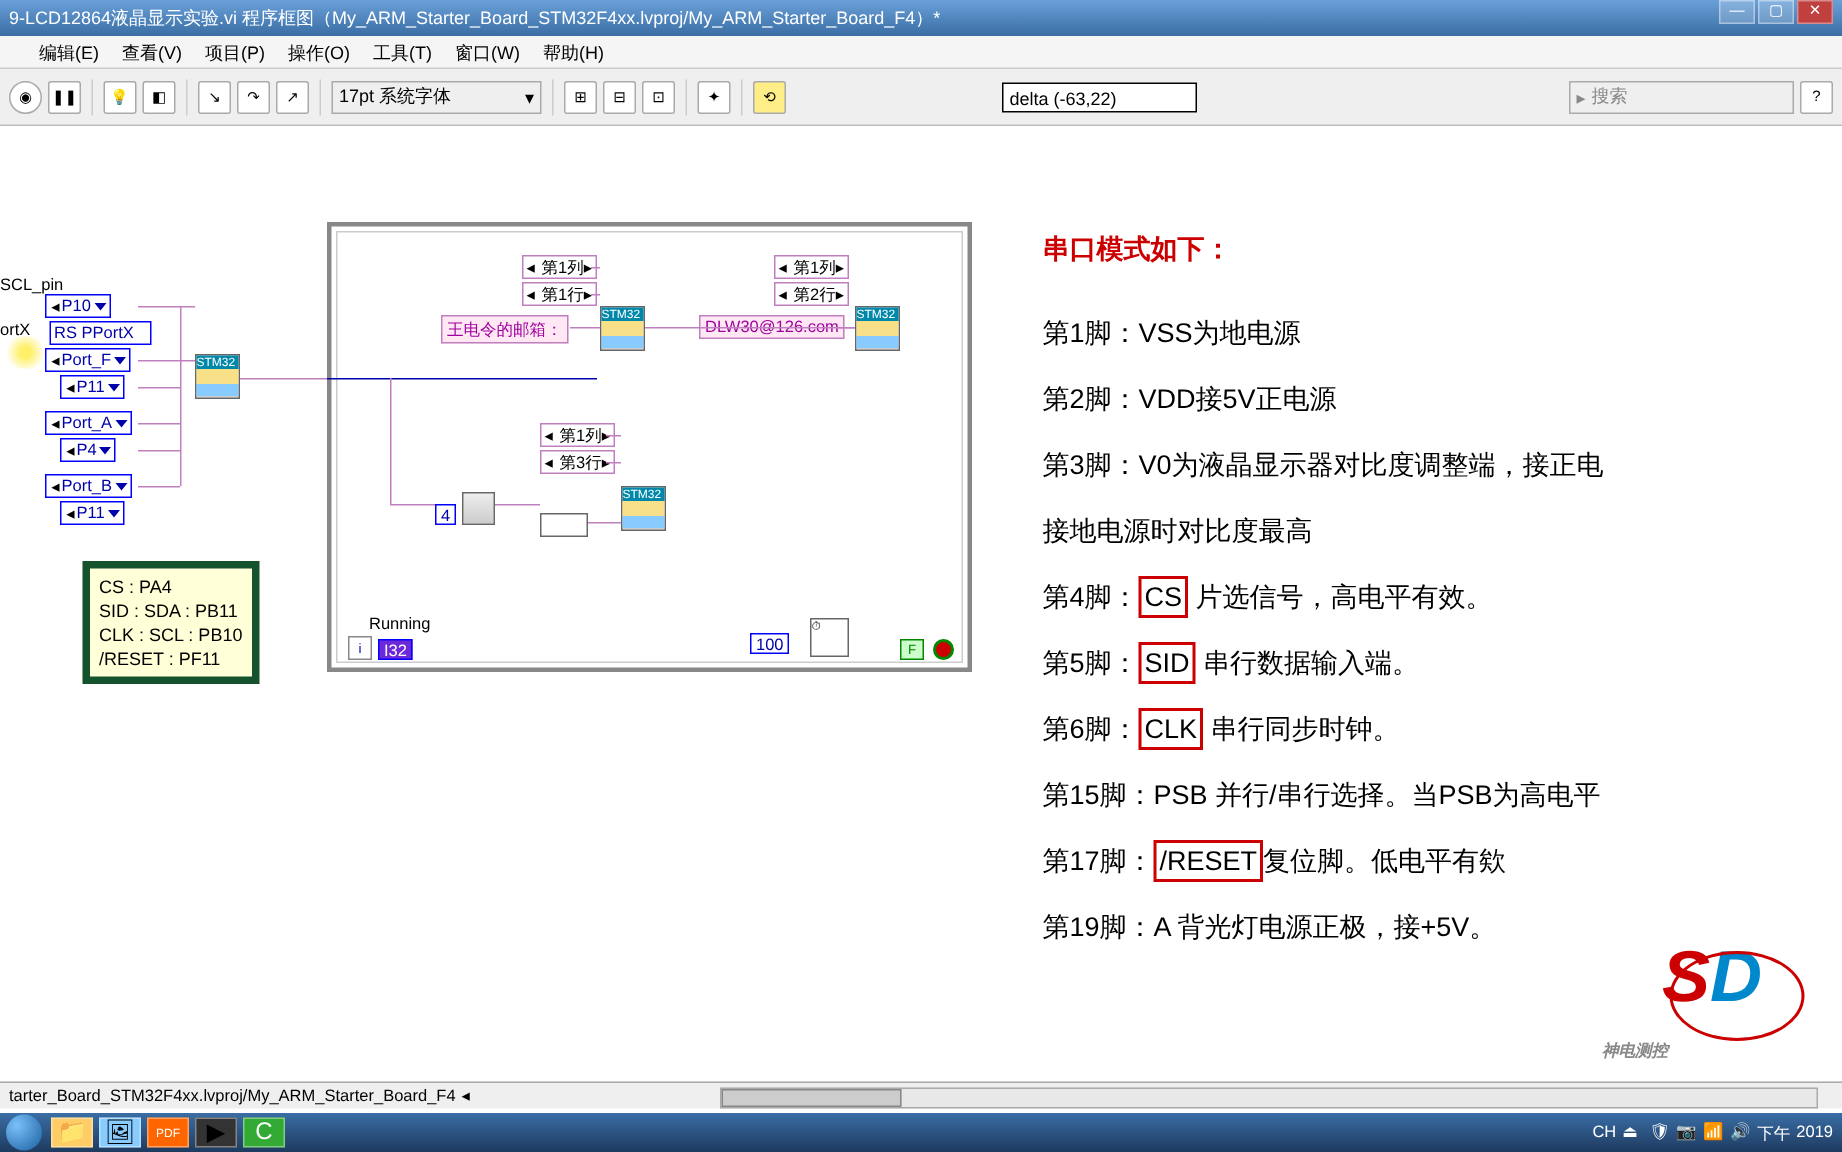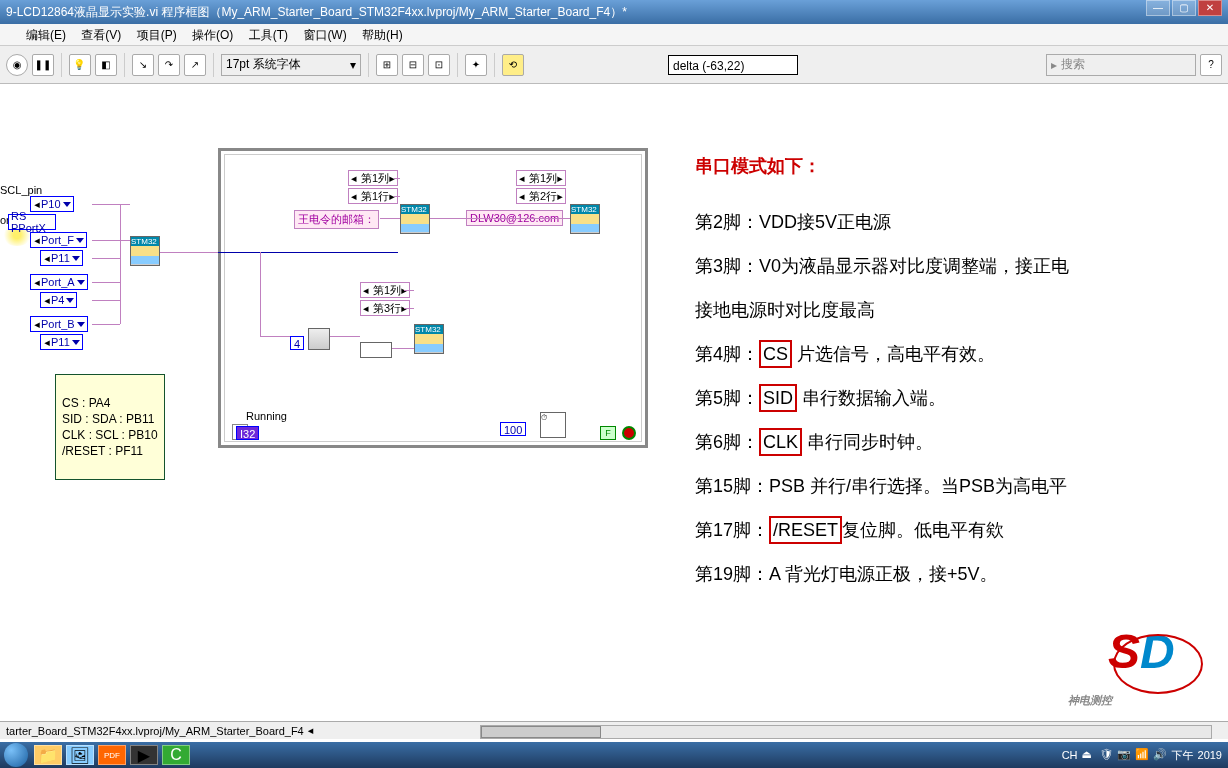--- a/index.html
+++ b/index.html
@@ -29,21 +29,21 @@
 .lbl-box { position: absolute; border: 1px solid #c080c0; background: #fff; font-size: 11px; padding: 0 2px; height: 16px; display: flex; align-items: center; color: #000; }
 .lbl-box .inc { width: 8px; color: #000; margin-right: 2px; }
 
 .str-box { position: absolute; border: 1px solid #c080c0; background: #ffe8f4; font-size: 11px; padding: 1px 3px; color: #a000a0; }
 
 .node { position: absolute; border: 1px solid #666; background: linear-gradient(#eee,#ccc); font-size: 8px; color: #000; }
 .node .hdr { background: #08a; color: #fff; font-size: 8px; height: 9px; line-height: 9px; }
 .node .bod { background: #f8e088; height: 10px; }
 .node .ft { background: #8cf; height: 8px; }
 
-.comment { position: absolute; border: 1px solid #14532d; background: #ffffd8; font-size: 12px; padding: 20px 6px; line-height: 16px; color: #000; }
+.comment { position: absolute; border: 5px solid #14532d; background: #ffffd8; font-size: 12px; padding: 4px 6px; line-height: 16px; color: #000; }
 
 .num-const { position: absolute; border: 1px solid #00f; background: #fff; font-size: 11px; padding: 0 3px; color: #00a; height: 14px; line-height: 14px; }
 
 .doc { position: absolute; left: 695px; top: 60px; width: 520px; font-size: 18px; line-height: 44px; font-family: SimSun, serif; }
 .doc .title { color: #c00; font-weight: bold; margin-bottom: 12px; }
 .doc p { margin: 0; }
 .red-box { border: 2px solid #c00; padding: 0 2px; display: inline-block; line-height: 24px; }
 
 .status { position: absolute; bottom: 25px; left: 0; right: 0; height: 18px; background: #efefef; border-top: 1px solid #aaa; font-size: 11px; padding: 0 6px; display: flex; align-items: center; }
 .hscroll { position: absolute; bottom: 25px; left: 480px; right: 16px; height: 14px; background: #e8e8e8; border: 1px solid #aaa; }
@@ -123,21 +123,21 @@
 
   <div class="ctl-label" style="left:0;top:100px">SCL_pin</div>
   <div class="ctl-label" style="left:0;top:130px">ortX</div>
   <div class="highlight" style="left:2px;top:140px"></div>
 
   <div class="port-sel" style="left:30px;top:112px">
       <span class="inc">◂</span>
       <span>P10</span>
       <span class="arr"></span>
     </div>
-  <div class="port-sel" style="left:8px;top:130px;width:48px">
+  <div class="port-sel" style="left:33px;top:130px;width:68px">
       <span>RS PPortX</span>
     </div>
   <div class="port-sel" style="left:30px;top:148px">
       <span class="inc">◂</span>
       <span>Port_F</span>
       <span class="arr"></span>
     </div>
   <div class="port-sel" style="left:40px;top:166px">
       <span class="inc">◂</span>
       <span>P11</span>
@@ -214,40 +214,41 @@
       <div class="hdr">STM32</div>
       <div class="bod"></div>
       <div class="ft"></div>
     </div>
 
   <div class="num-const" style="left:500px;top:338px">100</div>
   <div class="node" style="left:540px;top:328px;width:26px;height:26px;background:#fff">⏱</div>
 
   <div class="ctl-label" style="left:246px;top:326px">Running</div>
   <div class="loop-block" style="left:232px;top:340px">i</div>
-  <div class="num-const" style="left:236px;top:342px;background:#6d28d9;color:#fff">I32</div>
+  <div class="num-const" style="left:252px;top:342px;background:#6d28d9;color:#fff">I32</div>
   <div class="bool-f" style="left:600px;top:342px">F</div>
   <div class="stop-btn" style="left:622px;top:342px"></div>
 
   <div class="wire-h" style="left:160px;top:168px;width:58px"></div>
   <div class="wire-b" style="left:218px;top:168px;width:180px"></div>
   <div class="wire-h" style="left:394px;top:94px;width:6px"></div>
   <div class="wire-h" style="left:394px;top:112px;width:6px"></div>
   <div class="wire-h" style="left:380px;top:134px;width:20px"></div>
   <div class="wire-h" style="left:430px;top:134px;width:140px"></div>
   <div class="wire-h" style="left:558px;top:134px;width:12px"></div>
   <div class="wire-h" style="left:404px;top:206px;width:10px"></div>
   <div class="wire-h" style="left:404px;top:224px;width:10px"></div>
   <div class="wire-h" style="left:330px;top:252px;width:30px"></div>
   <div class="wire-h" style="left:392px;top:264px;width:22px"></div>
   <div class="wire-v" style="left:260px;top:168px;height:84px"></div>
   <div class="wire-h" style="left:260px;top:252px;width:30px"></div>
 
   <div class="doc">
     <p class="title">串口模式如下：</p>
+    <p>第1脚：VSS为地电源</p>
     <p>第2脚：VDD接5V正电源</p>
     <p>第3脚：V0为液晶显示器对比度调整端，接正电</p>
     <p>接地电源时对比度最高</p>
     <p><span>第4脚：</span><span class="red-box">CS</span><span>  片选信号，高电平有效。</span></p>
     <p><span>第5脚：</span><span class="red-box">SID</span><span>  串行数据输入端。</span></p>
     <p><span>第6脚：</span><span class="red-box">CLK</span><span>  串行同步时钟。</span></p>
     <p>第15脚：PSB  并行/串行选择。当PSB为高电平</p>
     <p><span>第17脚：</span><span class="red-box">/RESET</span><span>复位脚。低电平有欸</span></p>
     <p>第19脚：A  背光灯电源正极，接+5V。</p>
   </div>

